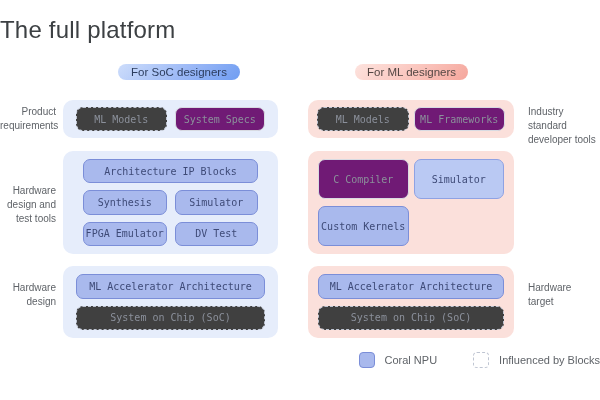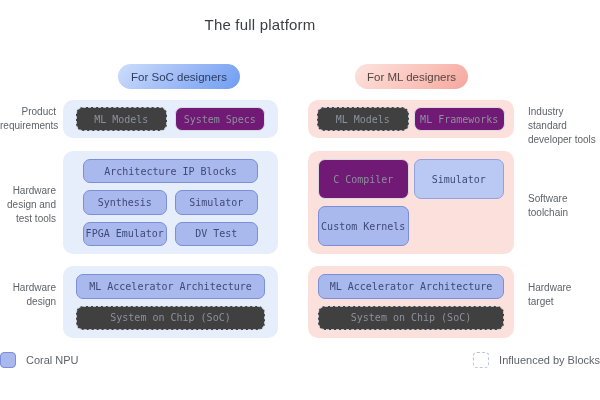--- a/index.html
+++ b/index.html
@@ -2,25 +2,25 @@
 <html><head>
 <meta charset="utf-8">
 <style>
   html,body { margin:0; padding:0; background:#ffffff; }
   .stage {
     position:relative; width:600px; height:400px; overflow:hidden;
     font-family:"Liberation Sans", sans-serif; background:#ffffff;
   }
   .title {
     position:absolute; top:16px; left:0; width:520px; margin:0;
-    text-align:center; font-size:15px; font-weight:500; color:#3c4043;
+    font-size:24px; font-weight:500; color:#3c4043;
     letter-spacing:0.2px;
   }
   .pill {
-    position:absolute; top:64px; height:25px; border-radius:13px;
+    position:absolute; top:64px; height:16px; border-radius:13px;
     display:flex; align-items:center; justify-content:center;
     font-size:11.5px; font-weight:500;
   }
   .pill-blue {
     left:118px; width:122px; color:#2c3d5e;
     background:linear-gradient(135deg,#cdddfb 0%,#9bb8f6 55%,#6f9df2 100%);
   }
   .pill-pink {
     left:355px; width:113px; color:#544744;
     background:linear-gradient(135deg,#fde3de 0%,#fac4bc 55%,#f5a69c 100%);
@@ -54,21 +54,21 @@
     border-radius:7px; box-sizing:border-box; text-align:center;
   }
   .chip-blue       { background:#a9b9ed; border:1.5px solid #7b8ed8; color:#3e4a77; }
   .chip-blue-light { background:#bac9f3; border:1.5px solid #8fa2e3; color:#3e4a77; }
   .chip-white      { background:#701a75; border:1px solid #d8dbe2; color:#8b909b; }
   .chip-dashed     { background:#404040; border:1px dashed #bfc5d2; color:#8b909b; }
   .span-full { grid-column:1 / -1; }
 
   .legend {
     position:absolute; top:352px; left:0; width:600px;
-    display:flex; align-items:center; justify-content:space-between; gap:36px;
+    display:flex; align-items:center; justify-content:flex-end; gap:36px;
   }
   .legend-item { display:flex; align-items:center; gap:10px; }
   .swatch { width:16px; height:16px; border-radius:4px; box-sizing:border-box; }
   .swatch-solid  { background:#a9b9ed; border:1.5px solid #7b8ed8; }
   .swatch-dashed { background:#ffffff; border:1px dashed #bfc5d2; }
   .legend-label { font-size:11px; color:#5f6368; }
 </style>
 </head>
 <body>
 
@@ -82,22 +82,20 @@
   <div class="side-label sl-left l1">Product
 requirements</div>
   <div class="side-label sl-left l2">Hardware
 design and
 test tools</div>
   <div class="side-label sl-left l3">Hardware
 design</div>
 
   <div class="side-label sl-right r1">Industry standard
 developer tools</div>
-  <div class="side-label sl-right r2">Software
-toolchain</div>
   <div class="side-label sl-right r3">Hardware
 target</div>
 
   <div class="container blue-bg c-l1">
     <div class="chip chip-dashed">ML Models</div>
     <div class="chip chip-white">System Specs</div>
   </div>
 
   <div class="container blue-bg c-l2">
     <div class="chip chip-blue span-full">Architecture IP Blocks</div>

